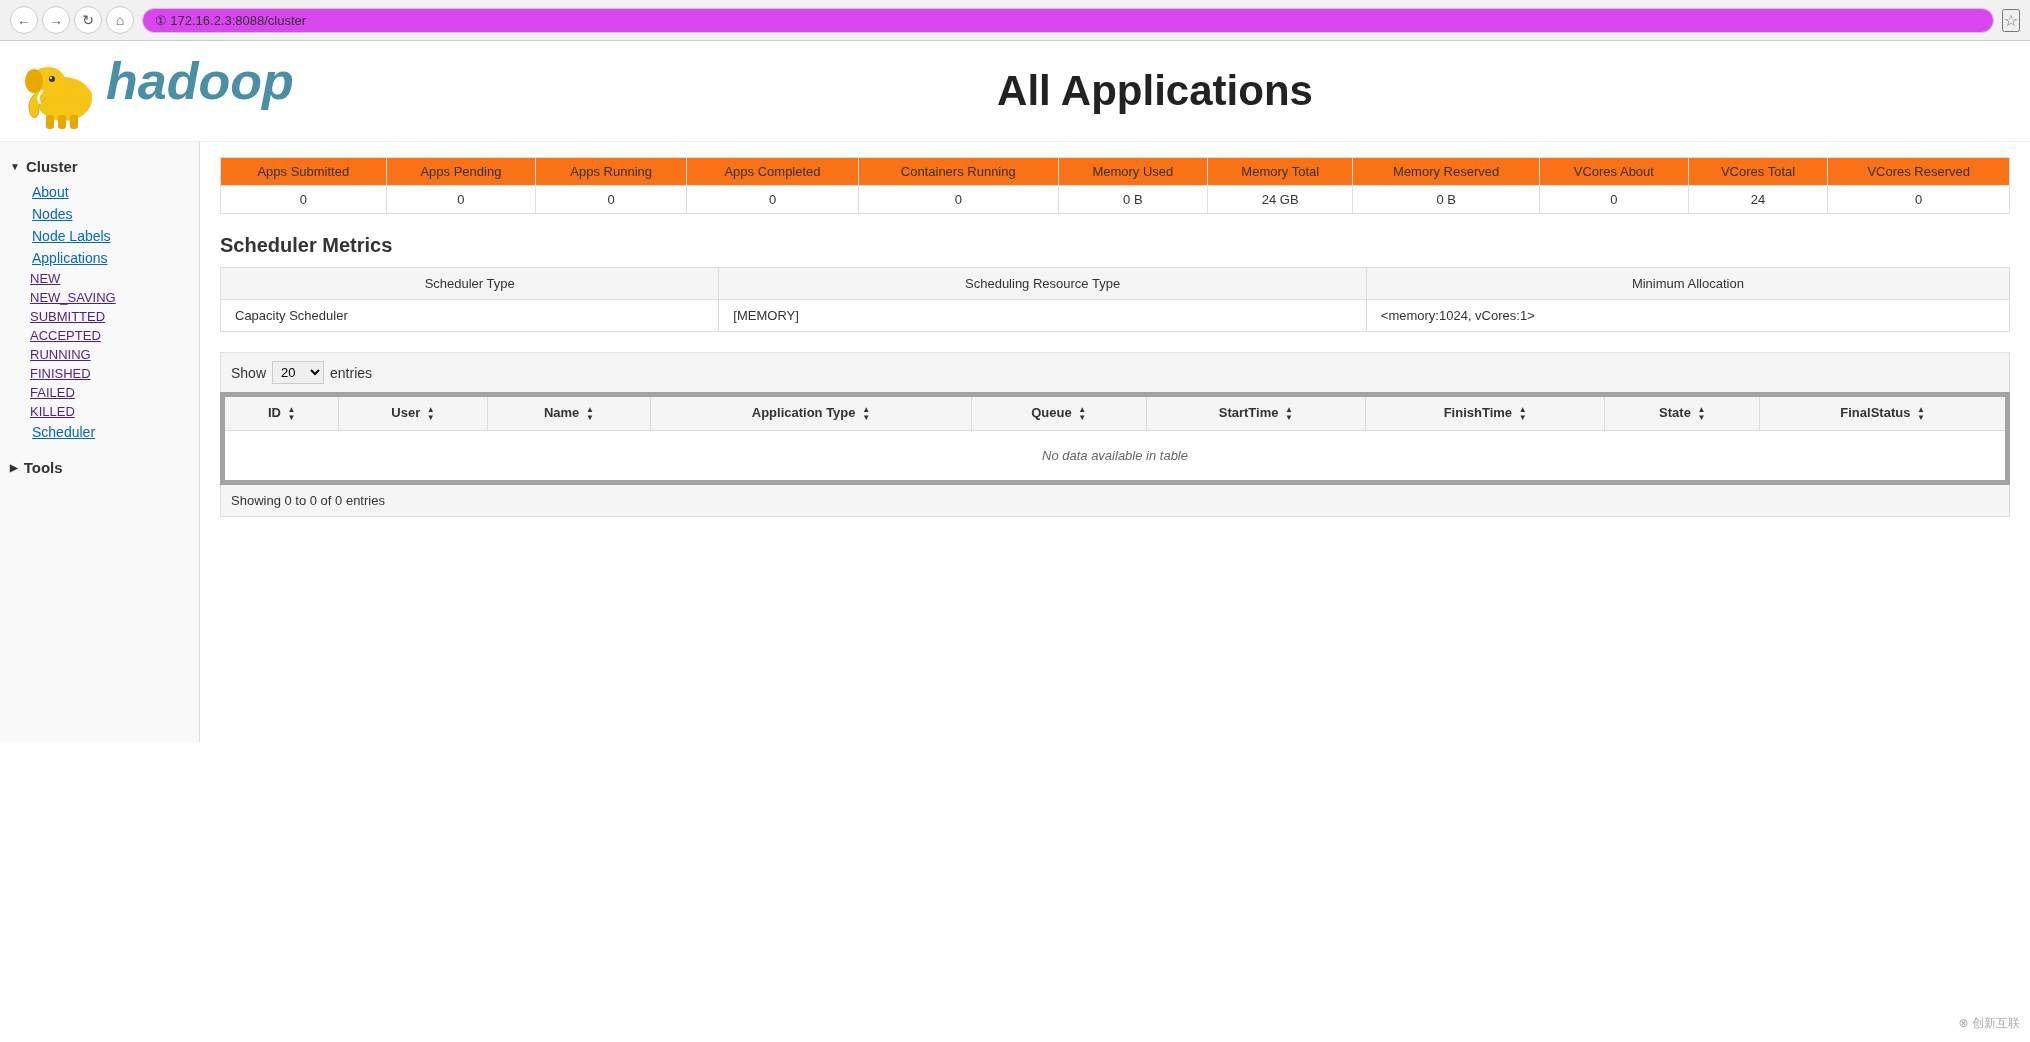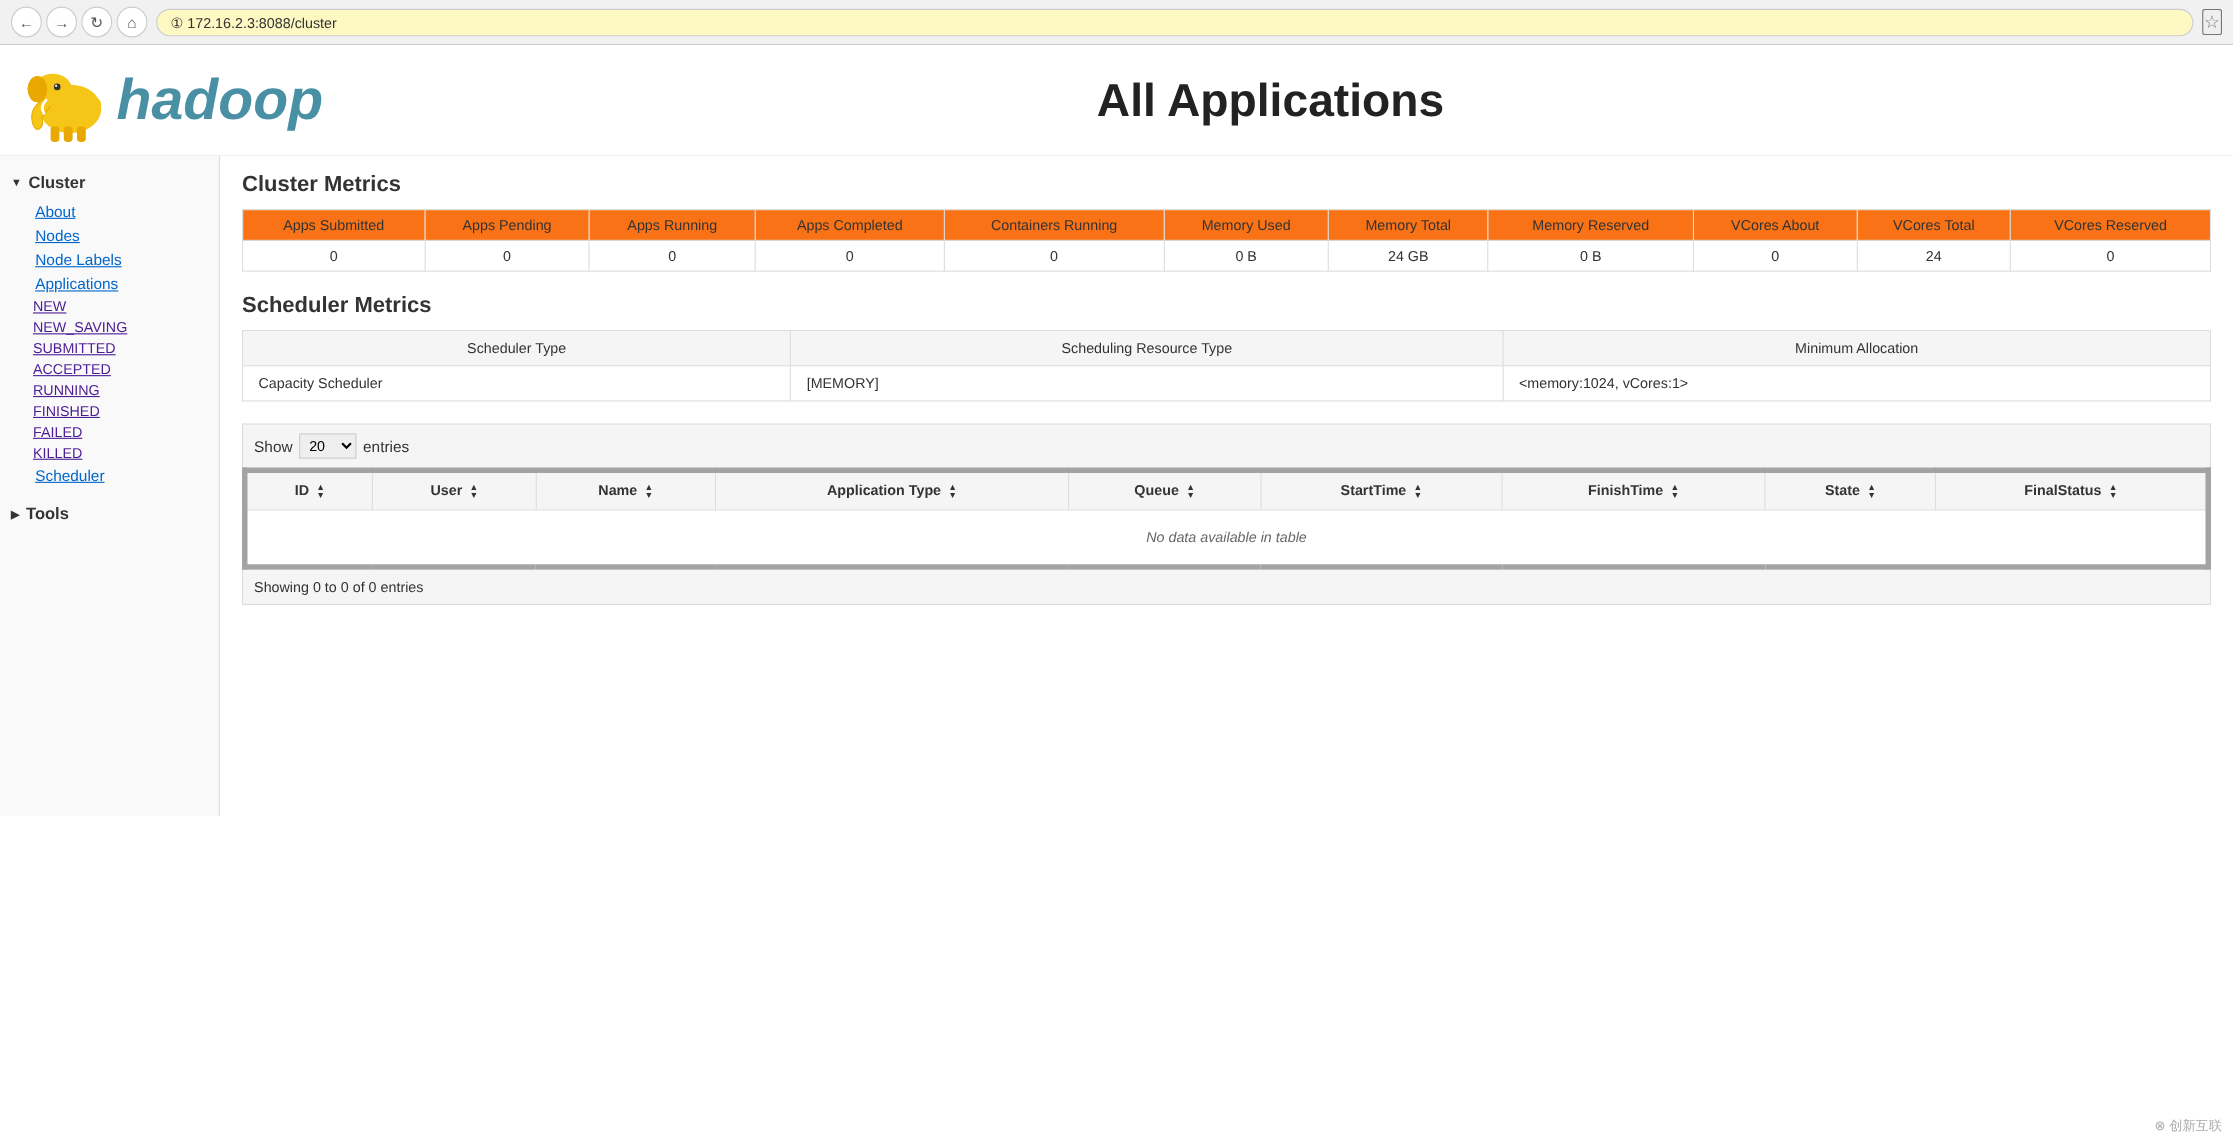--- a/index.html
+++ b/index.html
@@ -22,21 +22,21 @@
       border-radius: 50%;
       cursor: pointer;
       display: flex; align-items: center; justify-content: center;
       font-size: 14px; color: #555;
     }
     .address-bar {
       flex: 1;
       border: 1px solid #ccc;
       border-radius: 14px;
       padding: 4px 12px;
-      background: #fef9c3;
+      background: #d946ef;
       font-size: 13px;
       color: #333;
       display: flex; align-items: center; gap: 6px;
     }
     .star-btn { font-size: 16px; color: #777; cursor: pointer; }
 
     
     .page-header {
       display: flex;
       align-items: center;
@@ -259,21 +259,21 @@
   </div>
   <div class="address-bar">
     <span>① 172.16.2.3:8088/cluster</span>
   </div>
   <button class="star-btn">☆</button>
 </div>
 
 <div class="page-header">
   <div class="logo-area">
 
-    <div style="display:flex; align-items:center; gap:6px;">
+    <div style="display:flex; align-items:flex-start; gap:6px;">
       <svg class="elephant-svg" viewBox="0 0 80 80" xmlns="http://www.w3.org/2000/svg">
 
         <ellipse cx="44" cy="48" rx="28" ry="22" fill="#f5c518"></ellipse>
 
         <ellipse cx="28" cy="32" rx="18" ry="16" fill="#f5c518"></ellipse>
 
         <ellipse cx="14" cy="30" rx="9" ry="12" fill="#e8a800"></ellipse>
 
         <path d="M 16 42 Q 6 50 10 62 Q 12 68 16 66 Q 20 64 18 56 Q 22 50 26 46" fill="#f5c518" stroke="#e8a800" stroke-width="1"></path>
 
@@ -317,21 +317,20 @@
     <a class="sidebar-sublink">KILLED</a>
     <a class="sidebar-link">Scheduler</a>
     <div class="sidebar-tools">
       <span class="triangle">▶</span>
       <span>Tools</span>
     </div>
   </div>
 
   <div class="content">
 
-    <div class="section-title">Cluster Metrics</div>
     <table class="metrics-table">
       <thead>
         <tr>
           <th>Apps Submitted</th>
           <th>Apps Pending</th>
           <th>Apps Running</th>
           <th>Apps Completed</th>
           <th>Containers Running</th>
           <th>Memory Used</th>
           <th>Memory Total</th>

